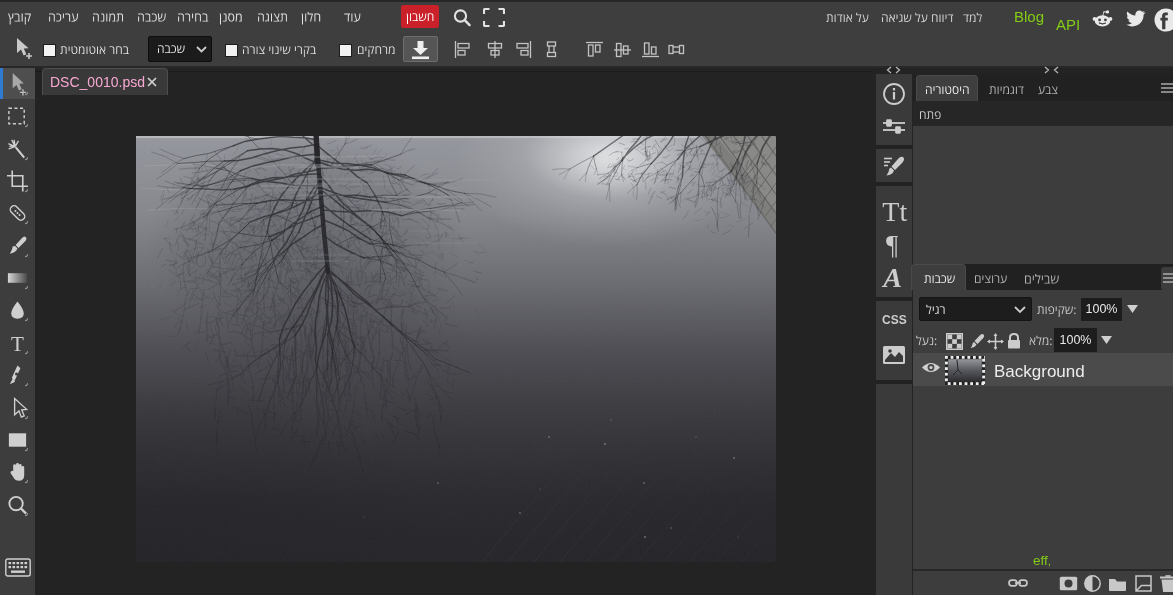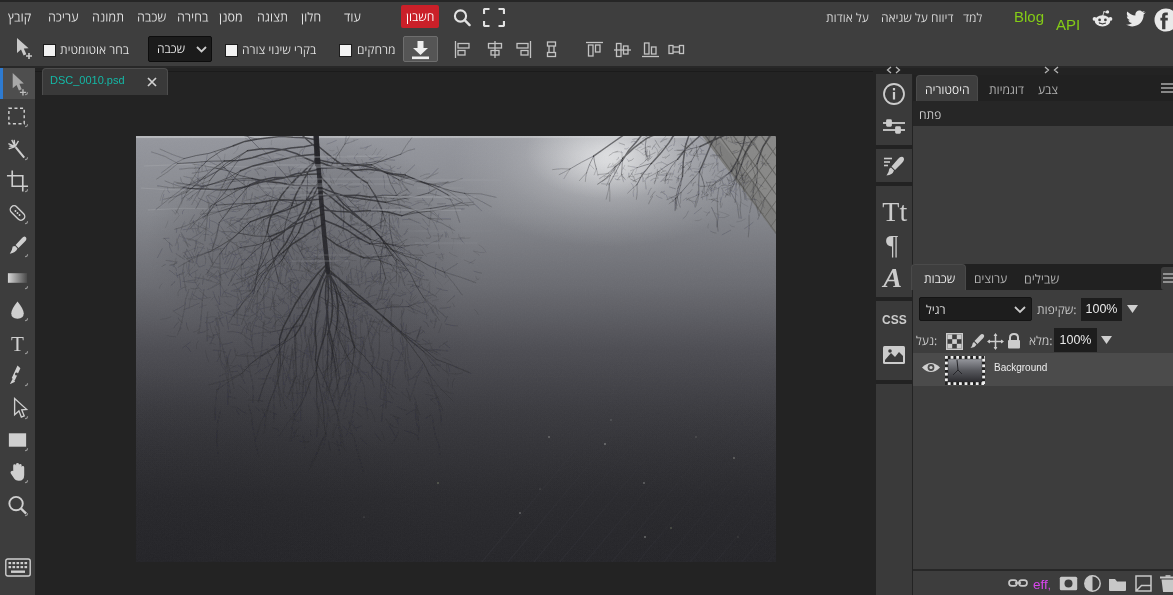--- a/index.html
+++ b/index.html
@@ -289,21 +289,21 @@
 <rect x="3.5" y="8" width="2.6" height="2.2"></rect>
       <rect x="7.5" y="8" width="2.6" height="2.2"></rect>
       <rect x="11.5" y="8" width="2.6" height="2.2"></rect>
       <rect x="15.5" y="8" width="2.6" height="2.2"></rect>
       <rect x="19.5" y="8" width="2.6" height="2.2"></rect>
 <rect x="6" y="12.5" width="14" height="2.4"></rect>
     </g>
   </svg>
 <div class="abs" style="left:35px;top:71px;width:838px;height:1px;background:#1b1b1b"></div>
 <div class="abs" style="left:42px;top:68px;width:126px;height:27px;background:#393939;border:1px solid #4d4d4d;border-bottom:none;border-radius:4px 4px 0 0"></div>
-<div class="abs" style="left:50px;top:74px;color:#14b8a6;font-size:11px">DSC_0010.psd</div>
+<div class="abs" style="left:50px;top:74px;color:#f9a8d4;font-size:14px">DSC_0010.psd</div>
 <svg class="abs" style="left:146px;top:76px" width="12" height="12" viewBox="0 0 12 12">
     <path d="M2 2 L10 10 M10 2 L2 10" stroke="#d2d2d2" stroke-width="1.7"></path>
   </svg>
 <svg class="abs" style="left:136px;top:136px" width="640" height="426" viewBox="0 0 640 426">
 <defs>
 <linearGradient id="water" x1="0" y1="0" x2="0" y2="1">
 <stop offset="0" stop-color="#95979e"></stop>
         <stop offset="0.18" stop-color="#85878d"></stop>
 <stop offset="0.35" stop-color="#6a6b71"></stop>
         <stop offset="0.50" stop-color="#4d4d53"></stop>
@@ -700,30 +700,30 @@
 <defs>
       <linearGradient id="thg" x1="0" y1="0" x2="0" y2="1">
         <stop offset="0" stop-color="#94969c"></stop>
         <stop offset="0.5" stop-color="#57585d"></stop>
         <stop offset="1" stop-color="#2c2c30"></stop>
       </linearGradient>
     </defs>
 <rect x="3.2" y="3.2" width="33.6" height="22.6" fill="url(#thg)"></rect>
 <path d="M12 4 L13 14 M13 14 L8 19 M13 14 L17 18" stroke="#26262a" stroke-width="1"></path>
 </svg>
-<div class="abs" style="left:994px;top:362px;color:#ececec;font-size:10px">Background</div>
+<div class="abs" style="left:994px;top:362px;color:#ececec;font-size:17px">Background</div>
 <div class="abs" style="left:913px;top:569px;width:260px;height:1.5px;background:#272727"></div>
 <svg class="abs" style="left:1008px;top:577px" width="20" height="12" viewBox="0 0 20 12">
     <g fill="none" stroke="#c8c8c8" stroke-width="1.7">
       <rect x="1" y="3.2" width="8" height="5.6" rx="2.8"></rect>
       <rect x="11" y="3.2" width="8" height="5.6" rx="2.8"></rect>
       <line x1="7" y1="6" x2="13" y2="6"></line>
     </g>
   </svg>
-<div class="abs" style="left:1033px;top:577px;color:#d946ef;font-size:13.5px">eff<span style="font-size:11px">,</span></div>
+<div class="abs" style="left:1033px;top:553px;color:#84cc16;font-size:13.5px">eff<span style="font-size:11px">,</span></div>
 <svg class="abs" style="left:1059px;top:576px" width="19" height="15" viewBox="0 0 19 15">
     <rect x="0.8" y="0.8" width="17.4" height="13.4" rx="1.5" fill="#c8c8c8"></rect>
     <circle cx="9.5" cy="7.5" r="4" fill="#3d3d3d"></circle>
   </svg>
 <svg class="abs" style="left:1084px;top:575px" width="17" height="17" viewBox="0 0 17 17">
     <circle cx="8.5" cy="8.5" r="7.7" fill="none" stroke="#c8c8c8" stroke-width="1.5"></circle>
     <path d="M8.5 0.8 A7.7 7.7 0 0 0 8.5 16.2Z" fill="#c8c8c8"></path>
   </svg>
 <svg class="abs" style="left:1108px;top:577px" width="19" height="14" viewBox="0 0 19 14">
     <path d="M1 2 h6 l2 2.5 h9 V13 q0 1 -1 1 H2 q-1 0 -1-1Z" fill="#c8c8c8"></path>

